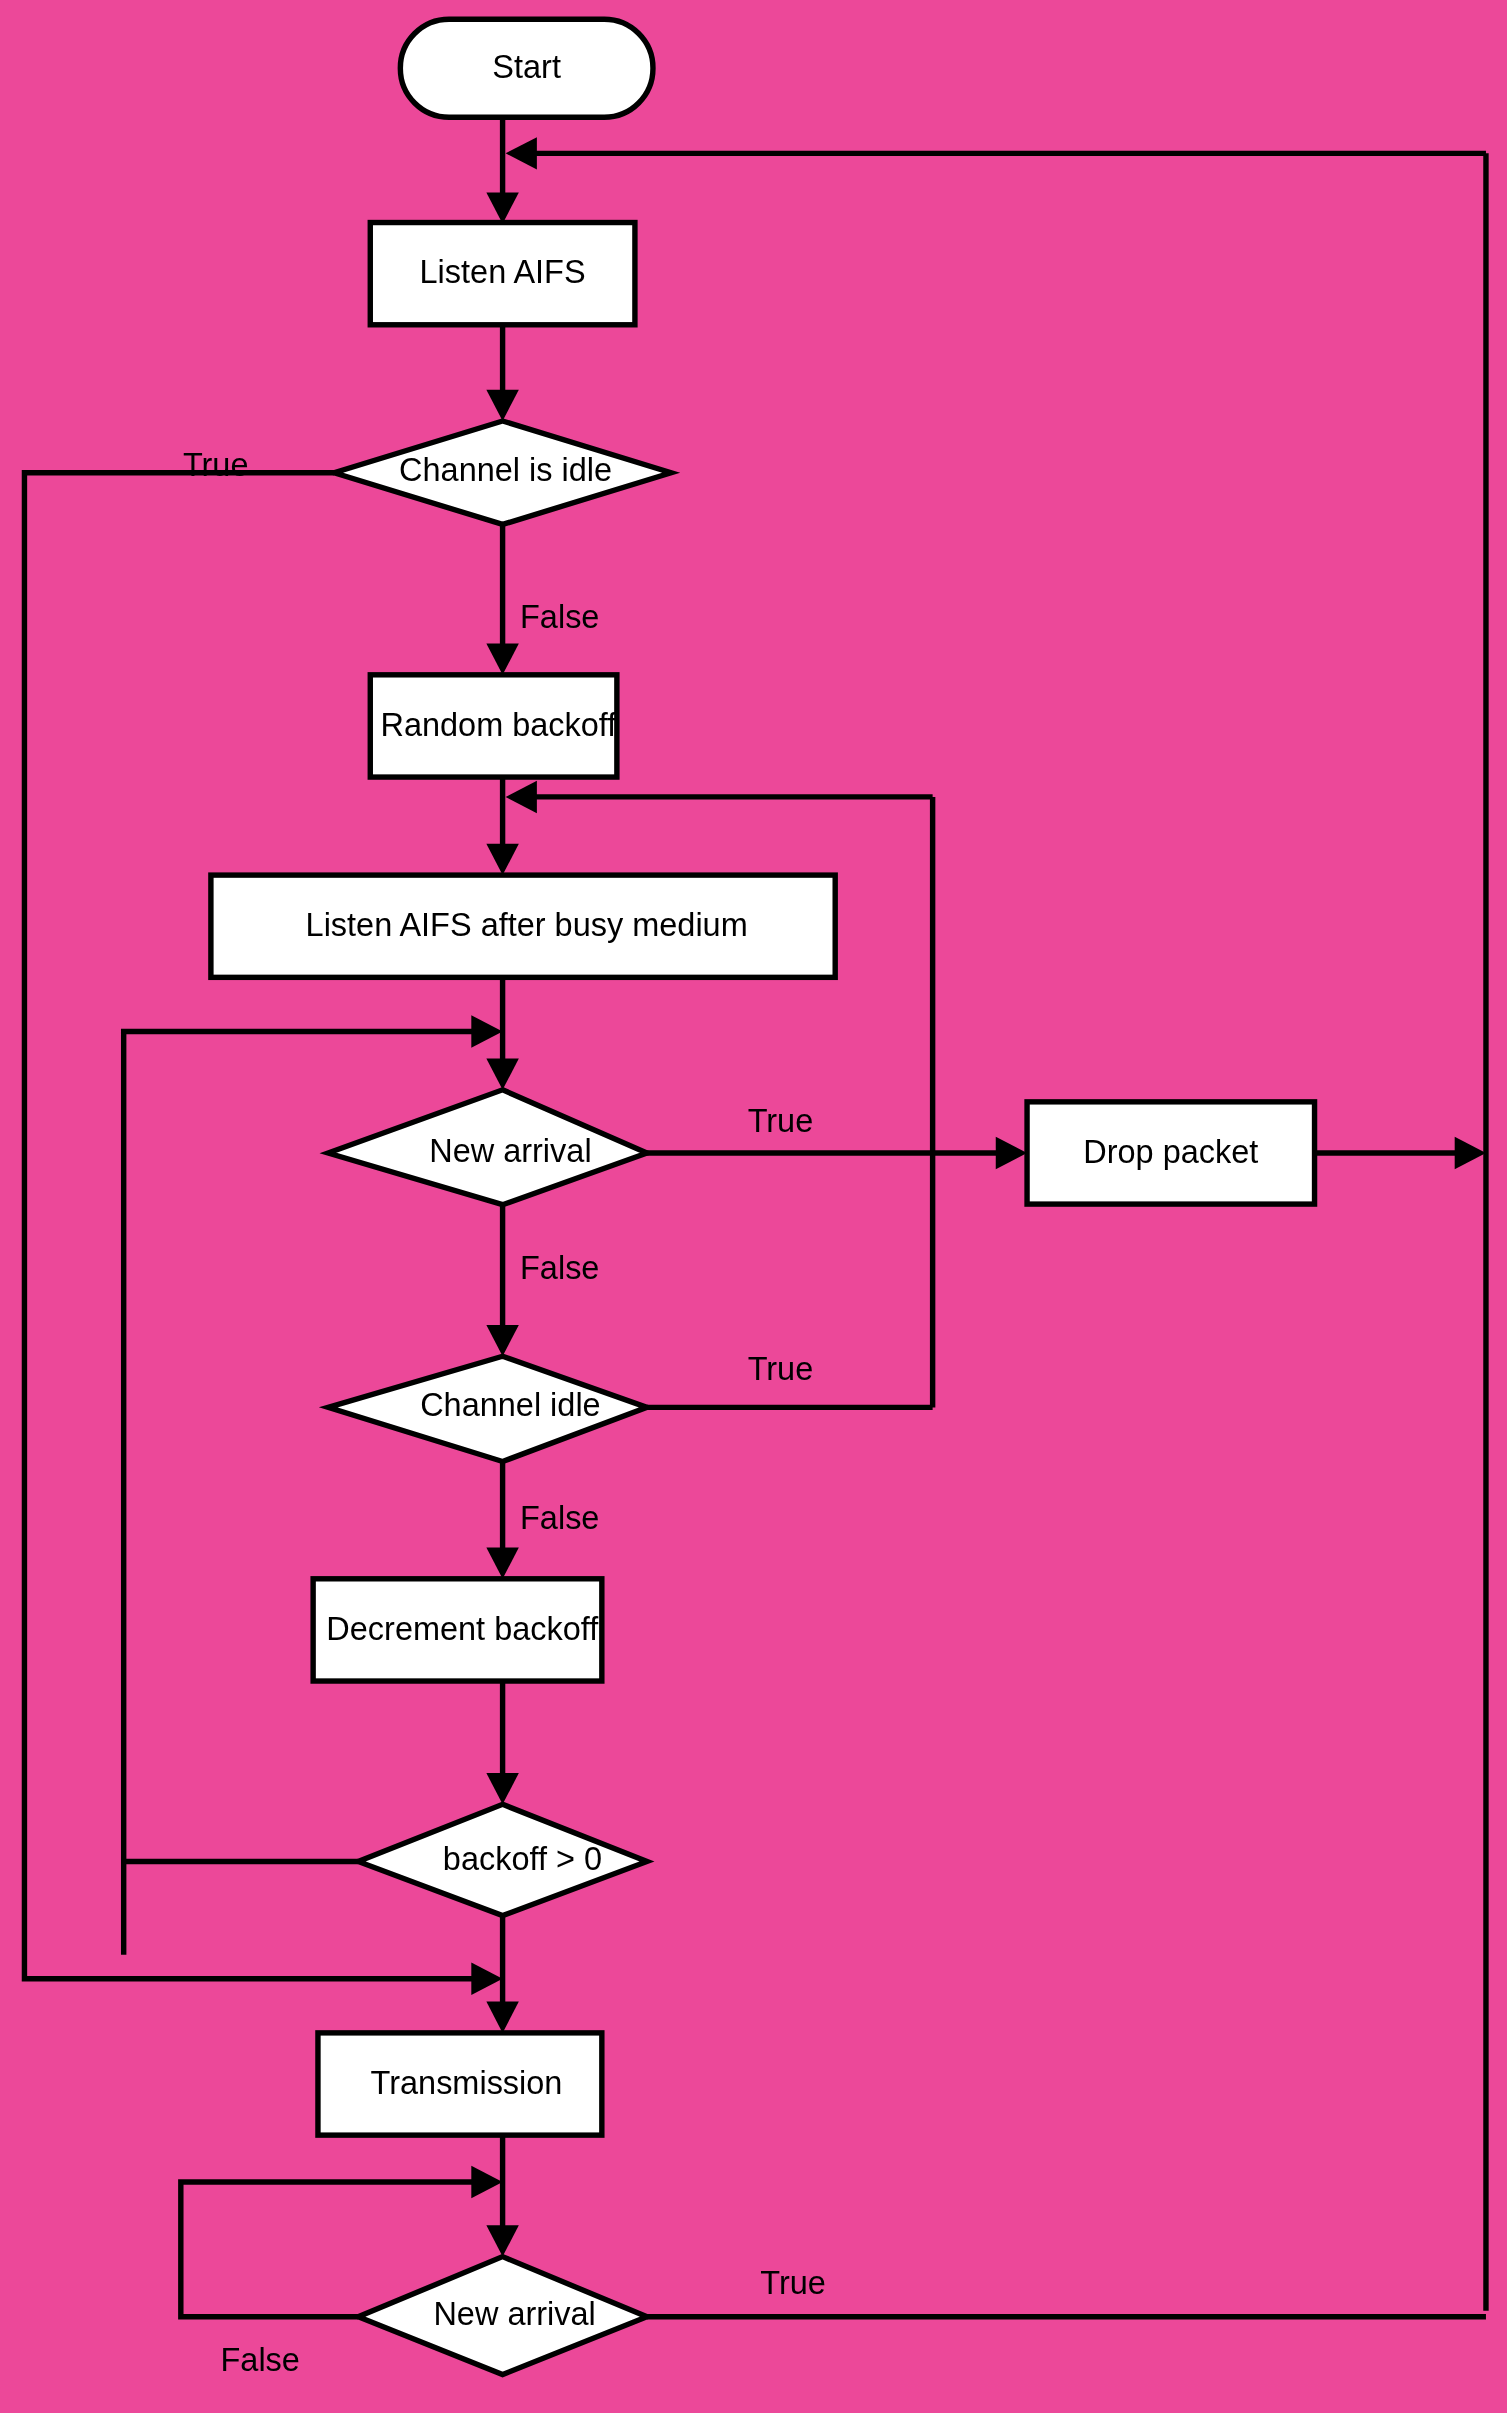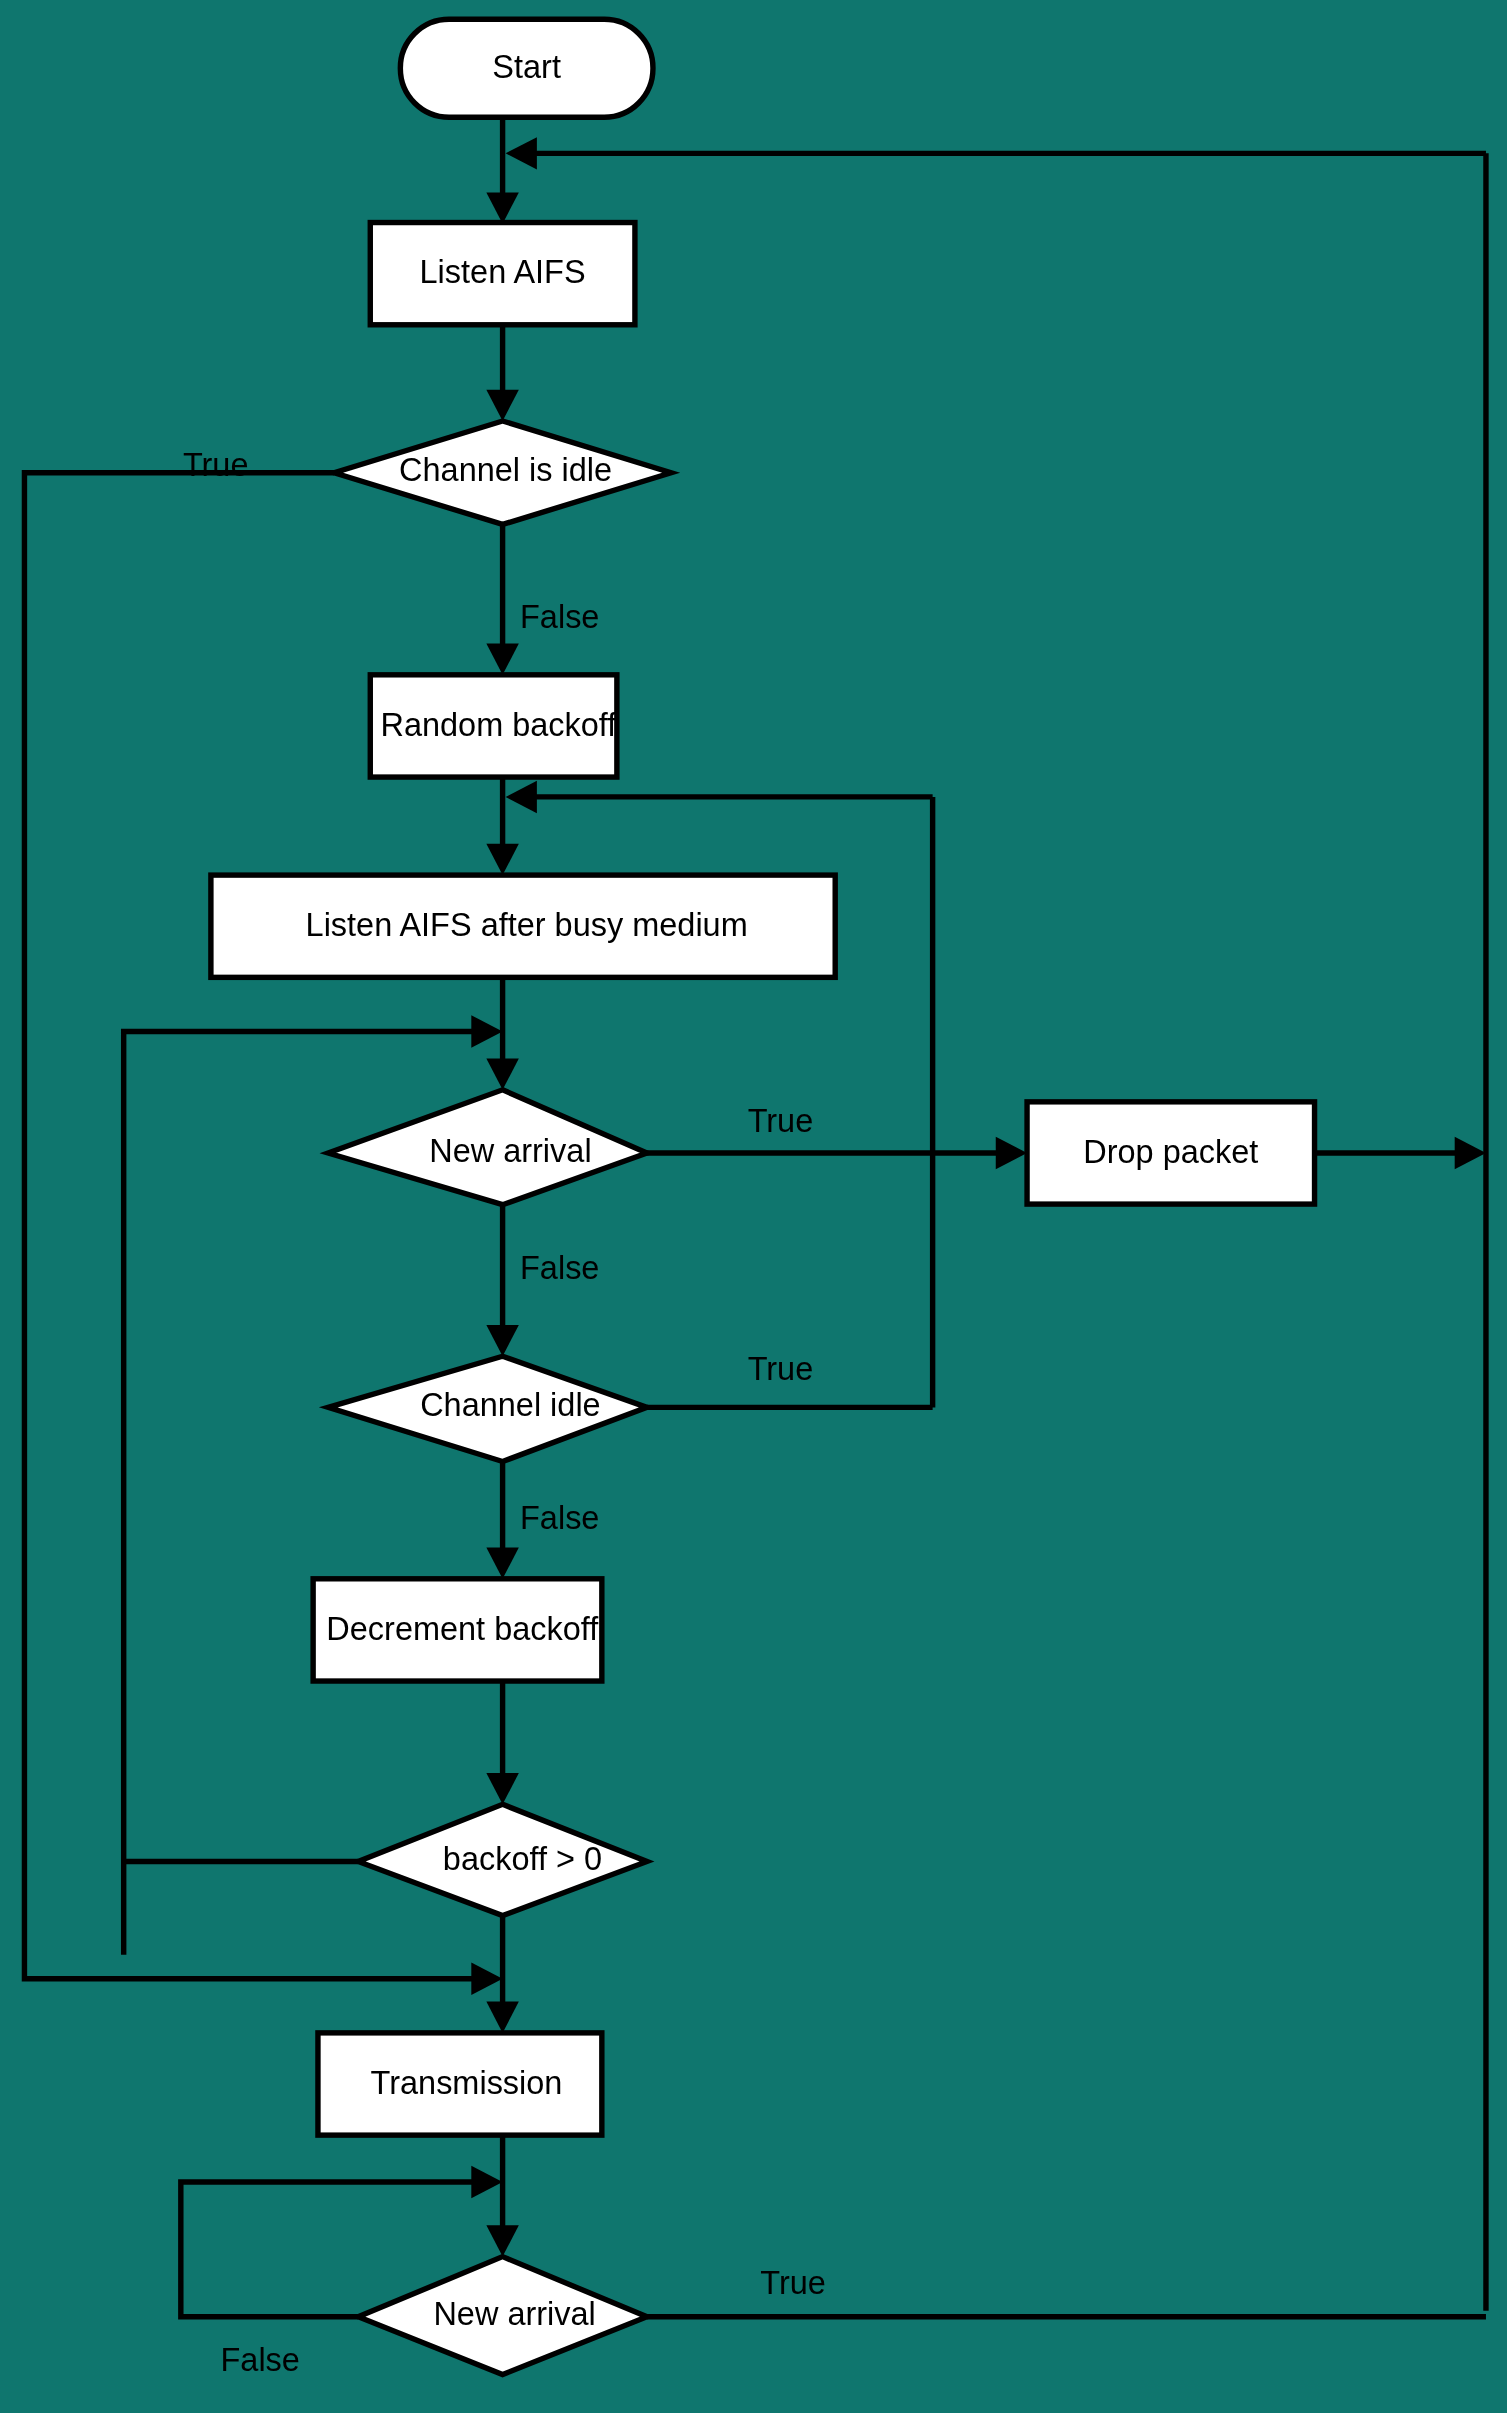--- a/index.html
+++ b/index.html
@@ -7,21 +7,21 @@
     padding: 0;
     background: #ffffff;
   }
   body {
     font-family: "Liberation Sans", sans-serif;
   }
   #flowchart-root {
     position: relative;
     width: 1508px;
     height: 2413px;
-    background: #0f766e;
+    background: #ec4899;
     overflow: hidden;
   }
   svg.diagram {
     display: block;
     width: 1508px;
     height: 2413px;
   }
   .shape-stroke {
     fill: #ffffff;
     stroke: #000000;

